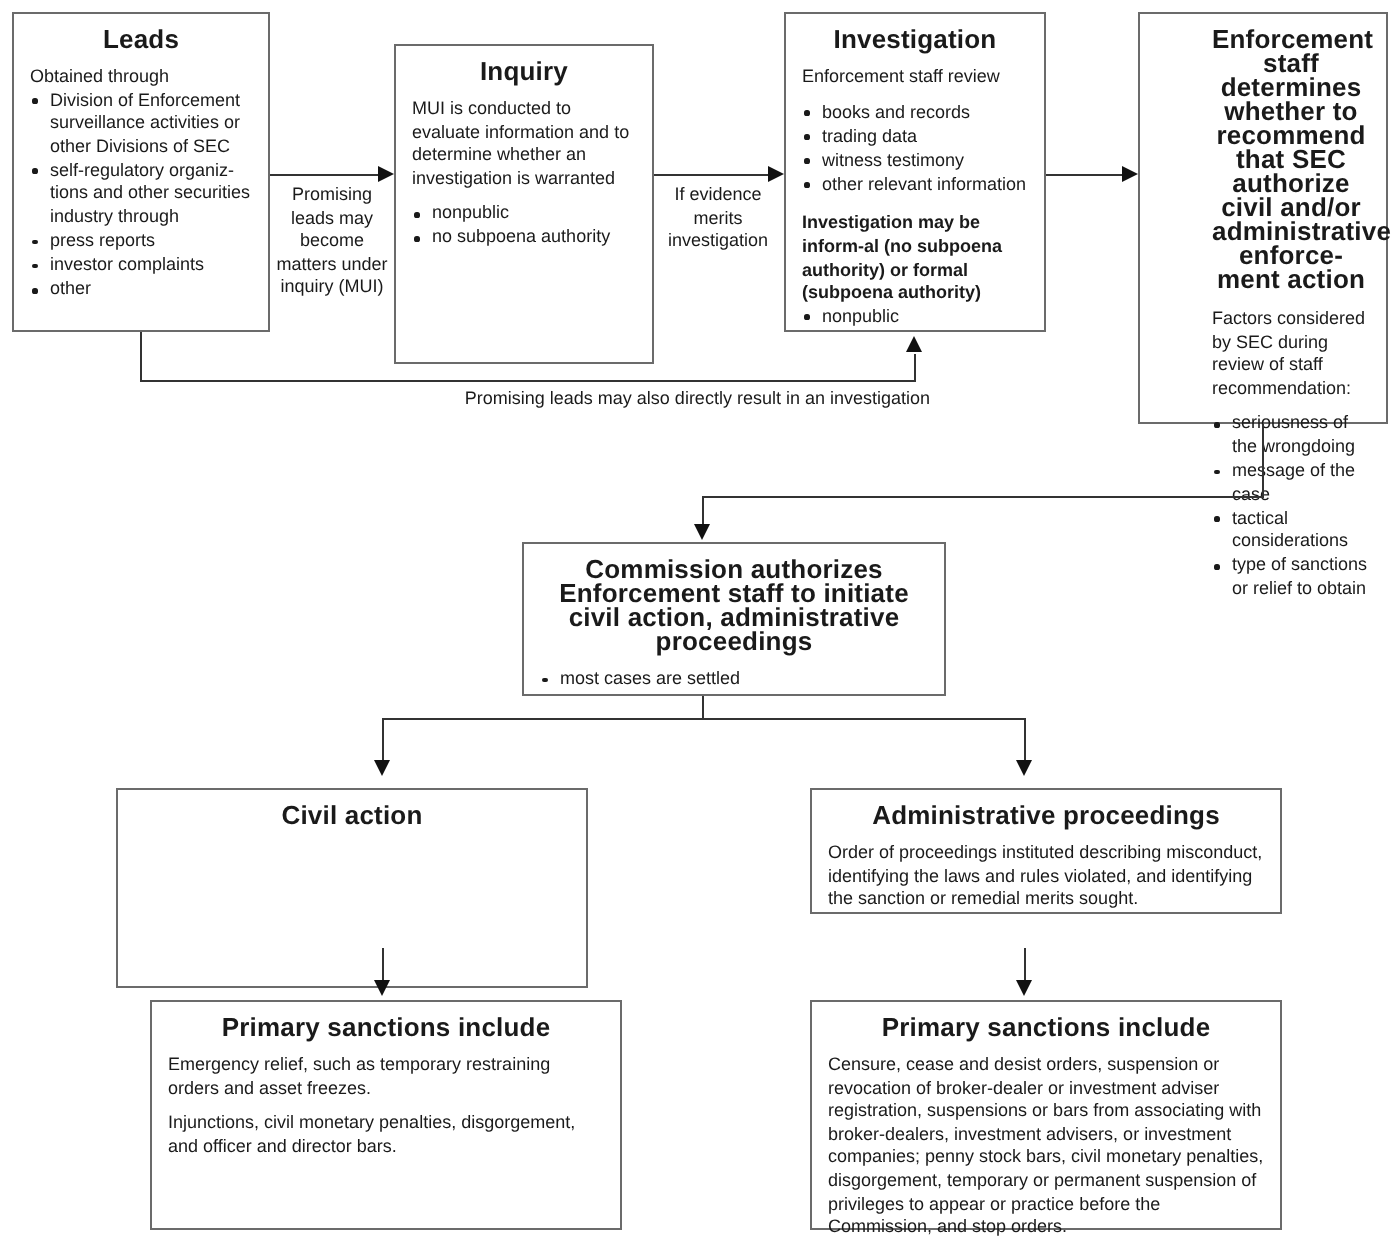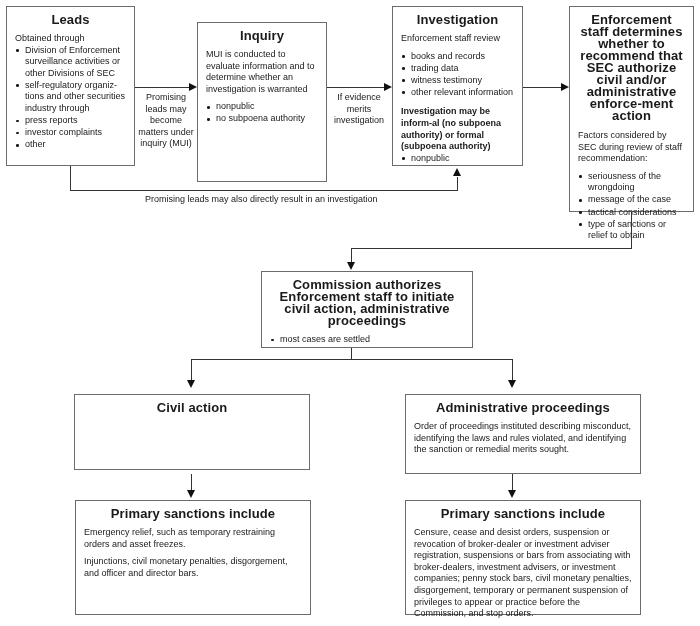--- a/index.html
+++ b/index.html
@@ -137,21 +137,21 @@
       <li>trading data</li>
       <li>witness testimony</li>
       <li>other relevant information</li>
     </ul>
     <div class="box-para gap tight">Investigation may be inform-al (no subpoena authority) or formal (subpoena authority)</div>
     <ul class="bl">
       <li>nonpublic</li>
     </ul>
   </div>
 
-  <div class="box" style="left:569px; top:6px; width:125px; height:206px;">
+  <div class="box" style="left:569px; top:6px; width:125px; height:206px;padding-left:36px;">
     <div class="box-title wide">Enforcement staff determines whether to recommend that SEC authorize civil and/or administrative enforce-ment action</div>
     <div class="box-para">Factors considered by SEC during review of staff recommendation:</div>
     <ul class="bl spaced">
       <li>seriousness of the wrongdoing</li>
       <li>message of the case</li>
       <li>tactical considerations</li>
       <li>type of sanctions or relief to obtain</li>
     </ul>
   </div>
 
@@ -163,46 +163,46 @@
   <div class="arrow-r" style="left:384px; top:82.5px;"></div>
   <div class="conn-label" style="left:328px; top:92px; width:62px;">If evidence merits investigation</div>
 
   <div class="hline" style="left:523px; top:87px; width:38px;"></div>
   <div class="arrow-r" style="left:561px; top:82.5px;"></div>
 
   <div class="vline" style="left:70px; top:166px; height:25px;"></div>
   <div class="hline" style="left:70px; top:190px; width:388px;"></div>
   <div class="vline" style="left:457px; top:177px; height:14px;"></div>
   <div class="arrow-u" style="left:453px; top:168px;"></div>
-  <div class="conn-label" style="left:135px; top:194px; width:320px; text-align:left;padding-left:10px;">Promising leads may also directly result in an investigation</div>
+  <div class="conn-label" style="left:135px; top:194px; width:320px; text-align:right;padding-left:10px;">Promising leads may also directly result in an investigation</div>
 
   <div class="vline" style="left:631px; top:212px; height:37px;"></div>
   <div class="hline" style="left:351px; top:248px; width:281px;"></div>
   <div class="vline" style="left:351px; top:248px; height:15px;"></div>
   <div class="arrow-d" style="left:347px; top:262px;"></div>
 
   <div class="box" style="left:261px; top:271px; width:212px; height:77px;">
     <div class="box-title">Commission authorizes Enforcement staff to initiate civil action, administrative proceedings</div>
     <ul class="bl spaced">
       <li>most cases are settled</li>
     </ul>
   </div>
 
   <div class="vline" style="left:351px; top:348px; height:12px;"></div>
   <div class="hline" style="left:191px; top:359px; width:321px;"></div>
   <div class="vline" style="left:191px; top:359px; height:22px;"></div>
   <div class="arrow-d" style="left:187px; top:380px;"></div>
   <div class="vline" style="left:512px; top:359px; height:22px;"></div>
   <div class="arrow-d" style="left:508px; top:380px;"></div>
 
-  <div class="box" style="left:74px; top:394px; width:236px; height:76px;">
+  <div class="box" style="left:58px; top:394px; width:236px; height:100px;">
     <div class="box-title">Civil action</div>
   </div>
 
-  <div class="box" style="left:405px; top:394px; width:236px; height:80px;">
+  <div class="box" style="left:405px; top:394px; width:236px; height:63px;">
     <div class="box-title">Administrative proceedings</div>
     <div class="box-para tight">Order of proceedings instituted describing misconduct, identifying the laws and rules violated, and identifying the sanction or remedial merits sought.</div>
   </div>
 
   <div class="vline" style="left:191px; top:474px; height:17px;"></div>
   <div class="arrow-d" style="left:187px; top:490px;"></div>
 
   <div class="vline" style="left:512px; top:474px; height:17px;"></div>
   <div class="arrow-d" style="left:508px; top:490px;"></div>
 

